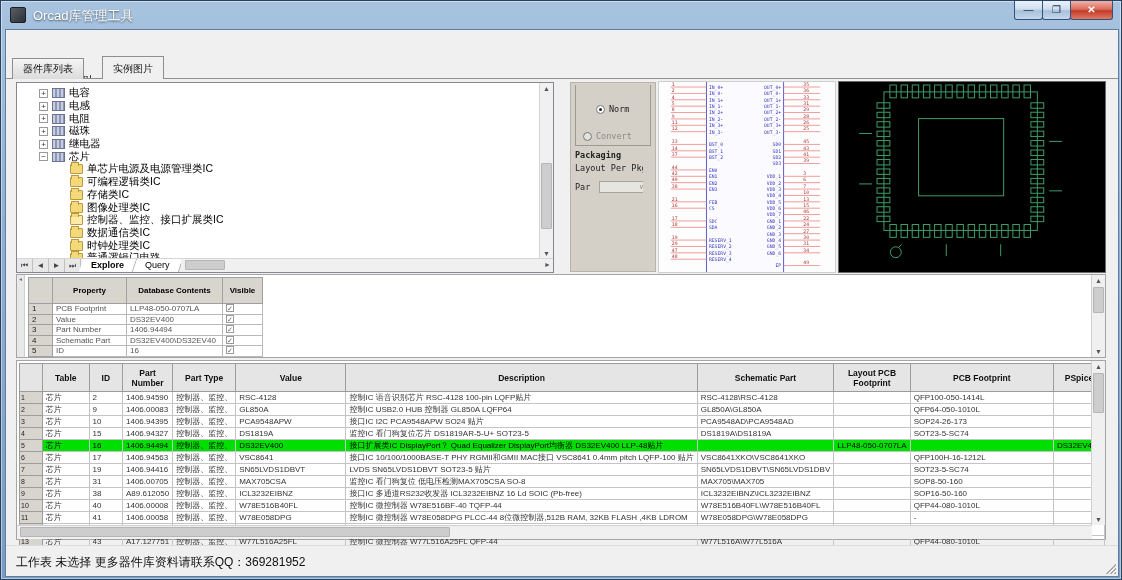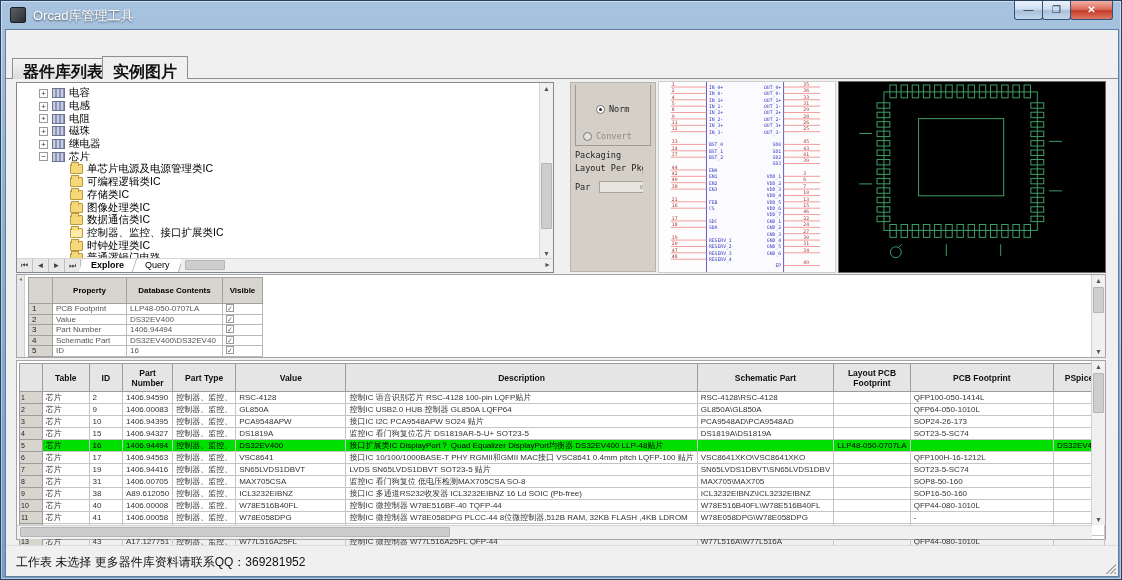--- a/index.html
+++ b/index.html
@@ -18,22 +18,22 @@
   .winbtn { width:29px; height:19px; border:1px solid #32527a; border-top:none; margin-left:-1px;
     background:linear-gradient(180deg,#e9f2fb 0%,#cfdef0 45%,#a9c0da 55%,#c4d8ec 100%);
     color:#1c2c40; font-size:10px; line-height:18px; text-align:center; border-radius:0 0 3px 3px; }
   .winbtn.close { width:43px; background:linear-gradient(180deg,#f2b0a4 0%,#dd6f5f 45%,#c23b28 55%,#e07a66 100%); color:#fff; font-weight:bold; }
   
   #client { position:absolute; left:4px; top:28px; width:1114px; height:548px; background:#f0f0f0; border:1px solid #5f7ea2; }
   #menubar { position:absolute; left:0; top:0; width:100%; height:25px; background:#f0f0f0; border-bottom:1px solid #f0f0f0;margin-top:38px; }
   .menu-item { display:inline-block; padding:5px 12px 0 12px; font-size:12px; color:#111; height:25px; }
   
   #tabstrip { position:absolute; left:0; top:25px; width:100%; height:24px; }
-  .tab { position:absolute; top:3px; height:21px; padding:3px 10px 12px 10px; font-size:16px; color:#111;
-    border:1px solid #8f8f8f; border-bottom:none; background:linear-gradient(#f4f4f4,#dcdcdc);font-weight:bold; }
+  .tab { position:absolute; top:3px; height:21px; padding:3px 10px 12px 10px; font-size:10px; color:#111;
+    border:1px solid #8f8f8f; border-bottom:none; background:linear-gradient(#f4f4f4,#dcdcdc); }
   .tab.active { top:1px; height:23px; background:#f0f0f0; z-index:3; padding-top:5px; }
   #tabstrip .rule { position:absolute; left:0; top:23px; width:100%; height:1px; background:#8f8f8f; }
   #content { position:absolute; left:0; top:49px; width:1112px; height:466px; background:#f0f0f0; }
   
   #tree-panel { position:absolute; left:10px; top:3px; width:538px; height:191px; background:#fff; border:1px solid #828790; }
   #tree-items { position:absolute; left:0; top:0; width:522px; height:176px; overflow:hidden; padding-top:4px; }
   .tree-row { height:12.7px; font-size:10.5px; color:#000; white-space:nowrap; display:flex; align-items:center; }
   .expander { width:9px; height:9px; border:1px solid #9a9a9a; background:#fff; font-size:8px; line-height:7px; text-align:center; color:#333; margin-right:4px; flex:0 0 9px; }
   .t-icon { width:13px; height:10px; margin-right:4px; flex:0 0 13px; position:relative; }
   .t-icon.lib { background:linear-gradient(90deg,#c8cde0 0 2px,#8d96b8 2px 4px,#c8cde0 4px 6px,#8d96b8 6px 8px,#c8cde0 8px 10px,#8d96b8 10px 13px); border:1px solid #6a7392; }
@@ -50,21 +50,21 @@
   .scroll-thumb { position:absolute; background:#cdcdcd; border:1px solid #b5b5b5; border-radius:1px; }
   .scroll-arrow { position:absolute; font-size:7px; color:#555; width:100%; text-align:center; }
   
   #preview { position:absolute; left:556px; top:0; width:552px; height:197px; }
   #pv-options { position:absolute; left:8px; top:3px; width:86px; height:190px; background:#d4d0c8; border:1px solid #b8b4aa; font-family:"DejaVu Sans Mono", monospace; font-size:8.5px; color:#222; }
   .radio { width:9px; height:9px; border-radius:50%; border:1px solid #777; background:#fff; display:inline-block; vertical-align:-2px; margin-right:4px; position:relative; }
   .radio.on::after { content:""; position:absolute; left:2px; top:2px; width:3px; height:3px; border-radius:50%; background:#222; }
   .radio.off { background:#e4e2dc; }
   .pv-group { margin:2px 4px 4px 4px; border:1px solid #9d9a92; border-top:none; padding:2px 3px 4px 3px; }
   .pv-row { margin:3px 12px 0 4px; white-space:nowrap; overflow:hidden; }
-  .pv-bold { font-weight:normal; }
+  .pv-bold { font-weight:bold; }
   .pv-combo { display:inline-block; width:46px; height:12px; background:#e7e5e0; border:1px solid #a8a49c; vertical-align:middle; margin-left:4px; position:relative; }
   .pv-combo::after { content:"∨"; position:absolute; right:1px; top:1px; font-size:7px; color:#888; }
   #pv-schematic { position:absolute; left:96px; top:2px; width:178px; height:192px; background:#fdfdfd; border:1px solid #cfcfcf; }
   #pv-pcb { position:absolute; left:276px; top:2px; width:268px; height:192px; background:#000; border:1px solid #6a6a6a; }
   
   #props-band { position:absolute; left:10px; top:195px; width:1090px; height:84px; background:#fff; border:1px solid #a5a5a5; overflow:hidden; }
   #props-split { position:absolute; left:0; top:0; width:8px; height:100%; background:#e9e9e9; border-right:1px solid #cfcfcf; font-size:6px; color:#777; text-align:center; }
   #props-grid { position:absolute; left:11px; top:2px; border-collapse:collapse; table-layout:fixed; font-size:8px; }
   #props-grid th { background:#d8d5ce; border:1px solid #a0a0a0; font-size:8px; height:26px; padding:0 2px; }
   #props-grid td { border:1px solid #b9b9b9; height:10.5px; padding:0 3px; white-space:nowrap; overflow:hidden; color:#555; }
@@ -163,27 +163,27 @@
               <span class="t-icon folder"></span>
               <span>存储类IC</span>
             </div>
             <div class="tree-row" style="padding-left: 40px;">
               <span style="width: 13px; flex: 0 0 13px;"></span>
               <span class="t-icon folder"></span>
               <span>图像处理类IC</span>
             </div>
             <div class="tree-row" style="padding-left: 40px;">
               <span style="width: 13px; flex: 0 0 13px;"></span>
+              <span class="t-icon folder-open"></span>
+              <span>控制器、监控、接口扩展类IC</span>
+            </div>
+            <div class="tree-row" style="padding-left: 40px;">
+              <span style="width: 13px; flex: 0 0 13px;"></span>
               <span class="t-icon folder"></span>
               <span>数据通信类IC</span>
-            </div>
-            <div class="tree-row" style="padding-left: 40px;">
-              <span style="width: 13px; flex: 0 0 13px;"></span>
-              <span class="t-icon folder-open"></span>
-              <span>控制器、监控、接口扩展类IC</span>
             </div>
             <div class="tree-row" style="padding-left: 40px;">
               <span style="width: 13px; flex: 0 0 13px;"></span>
               <span class="t-icon folder"></span>
               <span>时钟处理类IC</span>
             </div>
             <div class="tree-row" style="padding-left: 40px;">
               <span style="width: 13px; flex: 0 0 13px;"></span>
               <span class="t-icon folder"></span>
               <span>普通逻辑门电路</span>

